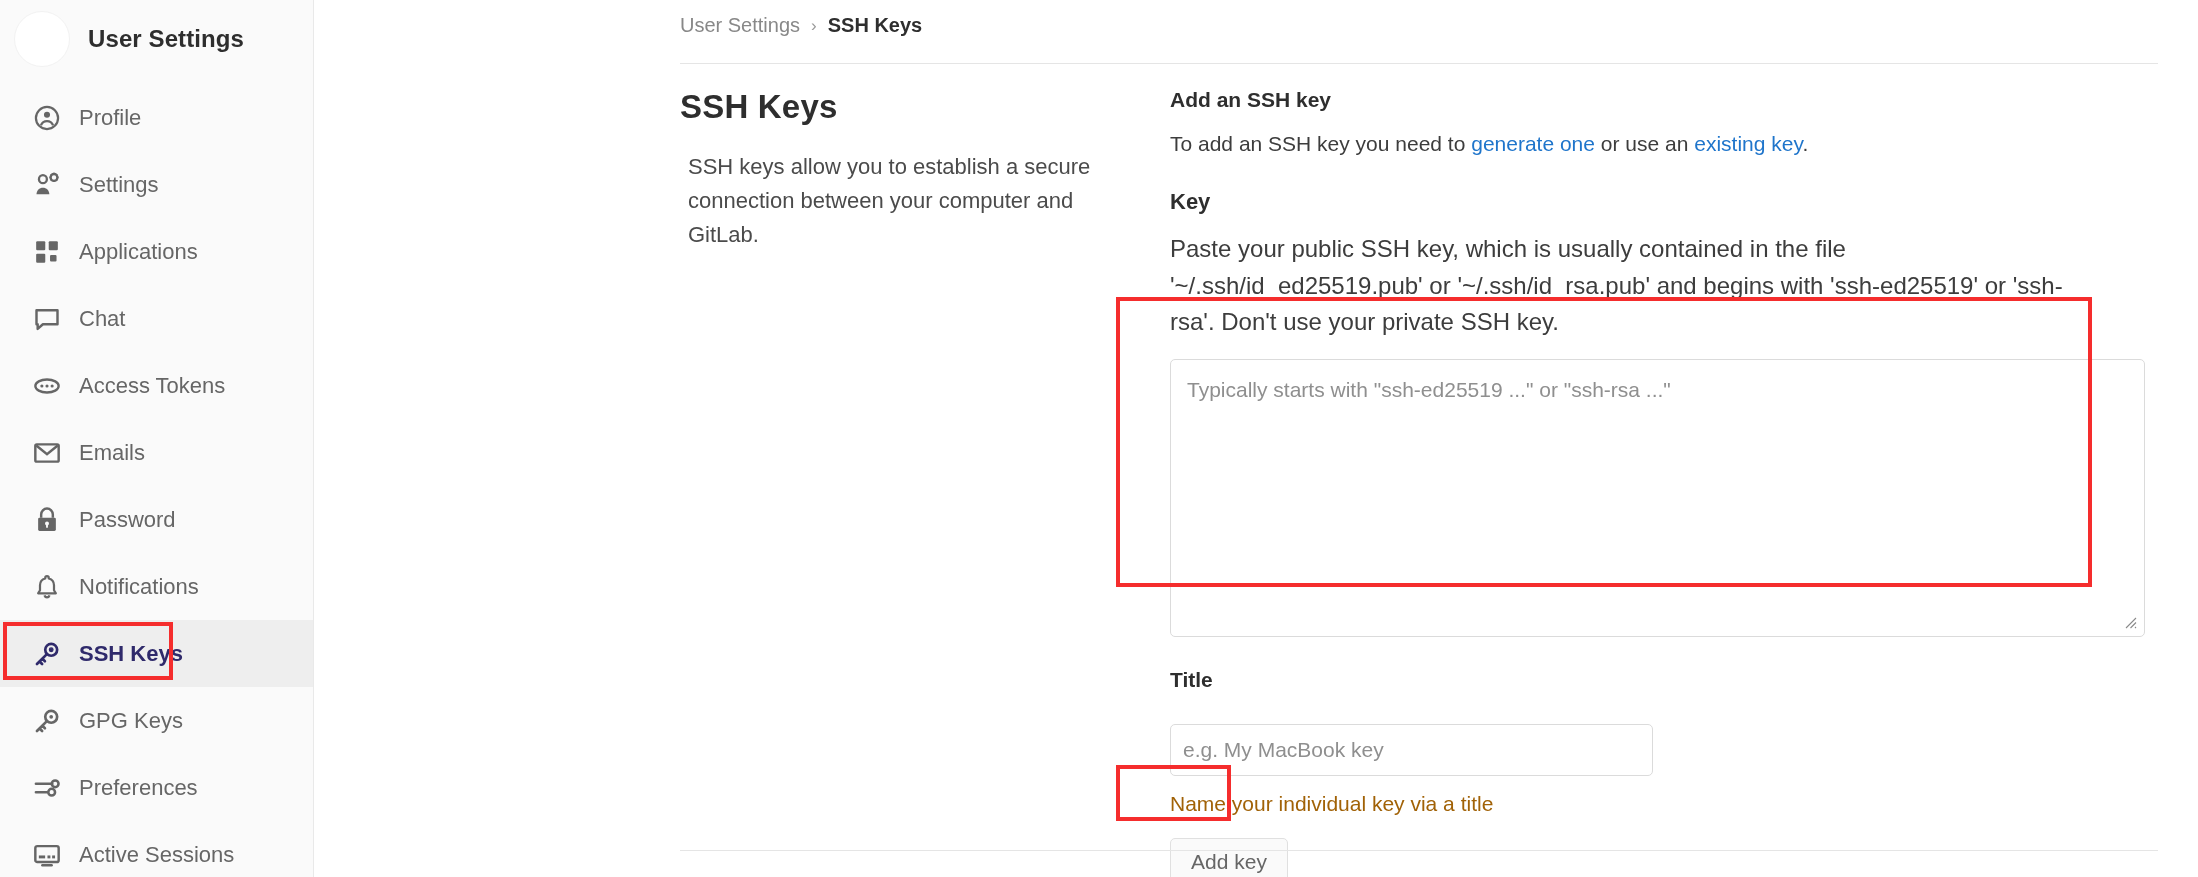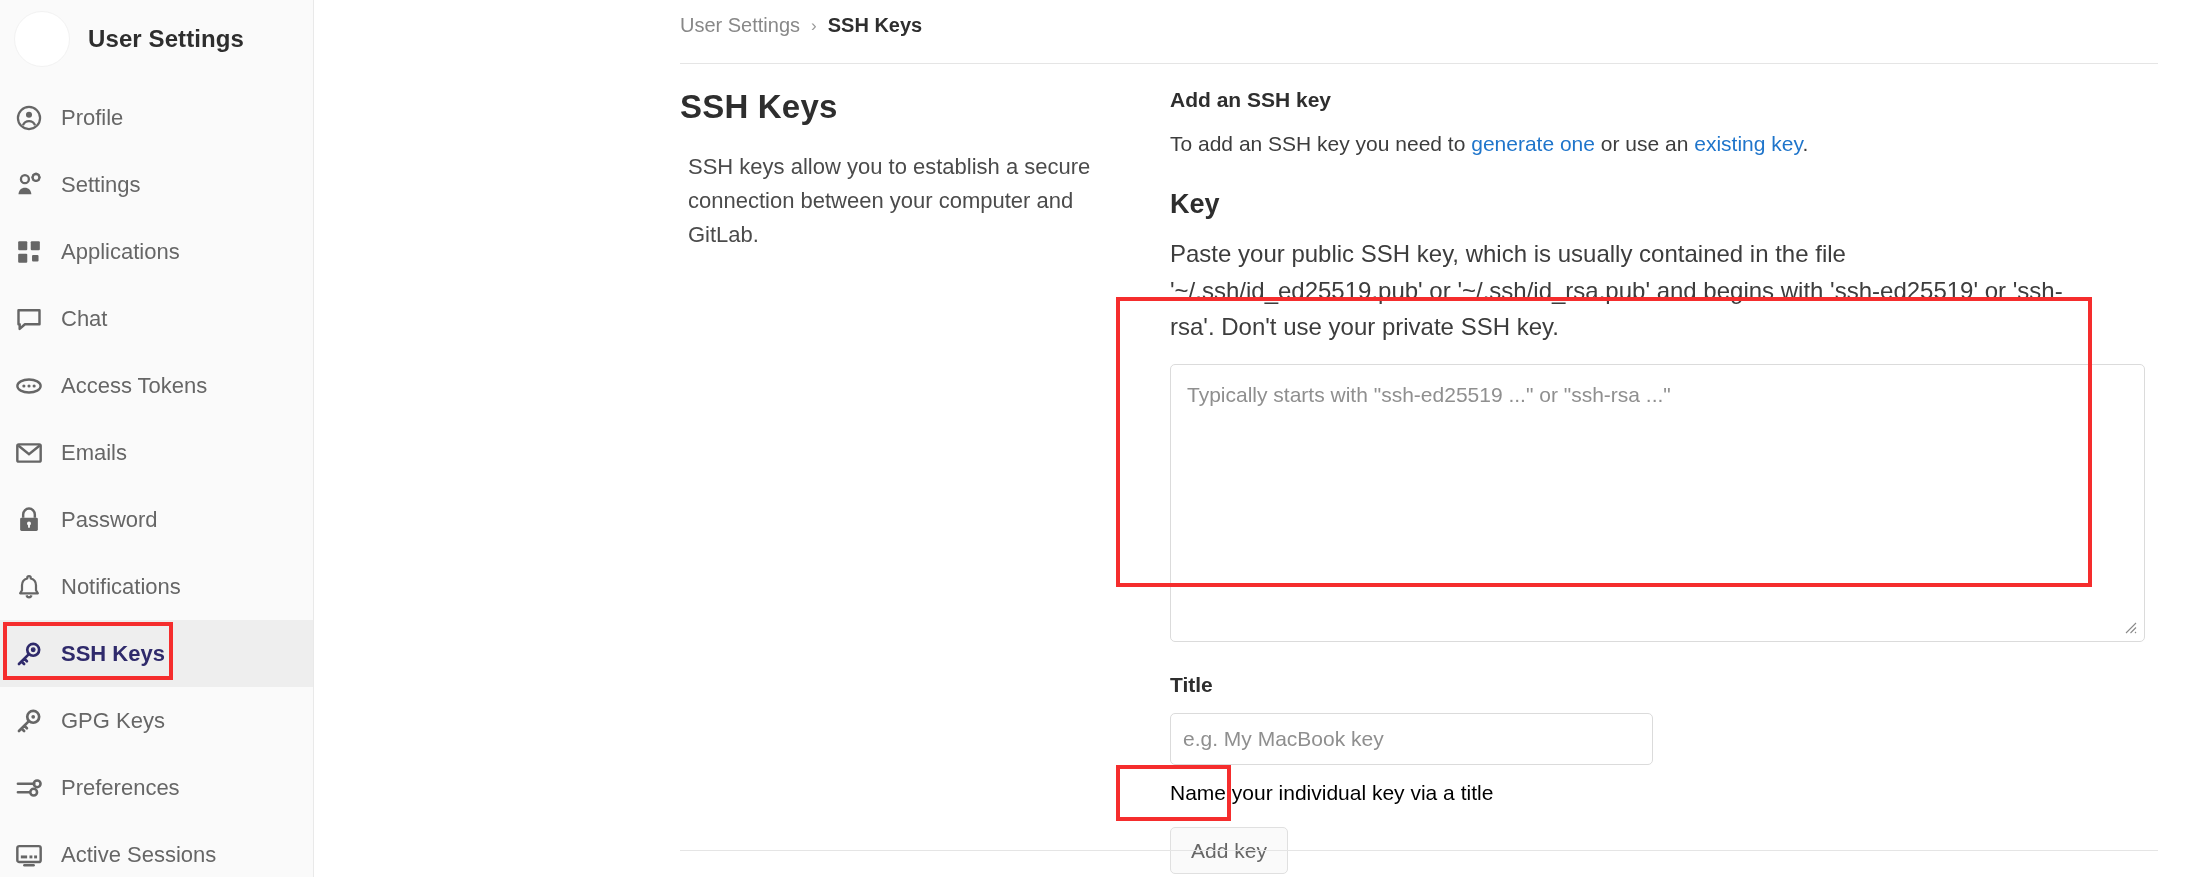--- a/index.html
+++ b/index.html
@@ -41,21 +41,21 @@
     font-weight: 600;
     color: #2e2e2e;
     letter-spacing: .1px;
     white-space: nowrap;
   }
   .sb-nav { padding-top: 6px; }
   .sb-item {
     display: flex;
     align-items: center;
     height: 67px;
-    padding-left: 14px;
+    padding-left: 32px;
     color: #666666;
     font-size: 22px;
     cursor: pointer;
     position: relative;
   }
   .sb-item .ic {
     width: 30px; height: 30px;
     flex: 0 0 auto;
     display: flex; align-items: center; justify-content: center;
     margin-right: 17px;
@@ -133,21 +133,21 @@
   }
   .form-sub {
     font-size: 21px;
     color: #3d3d3d;
     margin: 0 0 30px 0;
     line-height: 1.45;
   }
   .form-sub a { color: #1f75cb; text-decoration: none; cursor: pointer; }
 
   .fld-label {
-    font-size: 27px;
+    font-size: 22px;
     font-weight: 600;
     color: #2e2e2e;
     margin: 0 0 16px 0;
   }
   .fld-help {
     font-size: 24px;
     color: #3d3d3d;
     line-height: 1.52;
     margin: 0 0 18px 0;
     max-width: 900px;
@@ -172,39 +172,39 @@
     position: absolute;
     right: 8px; bottom: 8px;
     width: 16px; height: 16px;
     pointer-events: none;
   }
 
   .title-label {
     font-size: 21px;
     font-weight: 600;
     color: #2e2e2e;
-    margin: 31px 0 16px 0;
+    margin: 31px 0 32px 0;
   }
   input.title-input {
     display: block;
     width: 483px;
     height: 52px;
     border: 1px solid #dbdbdb;
     border-radius: 5px;
     background: #ffffff;
     font-family: "Liberation Sans", sans-serif;
     font-size: 21px;
     color: #333333;
     padding: 0 12px;
     outline: none;
   }
   input.title-input::placeholder { color: #8f8f8f; }
   .title-help {
     font-size: 21px;
-    color: #000000;
+    color: #a16207;
     margin: 16px 0 0 0;
   }
   .btn-row { margin-top: 22px; position: relative; display: inline-block; }
   button.add-key {
     font-family: "Liberation Sans", sans-serif;
     font-size: 21px;
     color: #666666;
     background: #fafafa;
     border: 1px solid #e0e0e0;
     border-radius: 5px;

